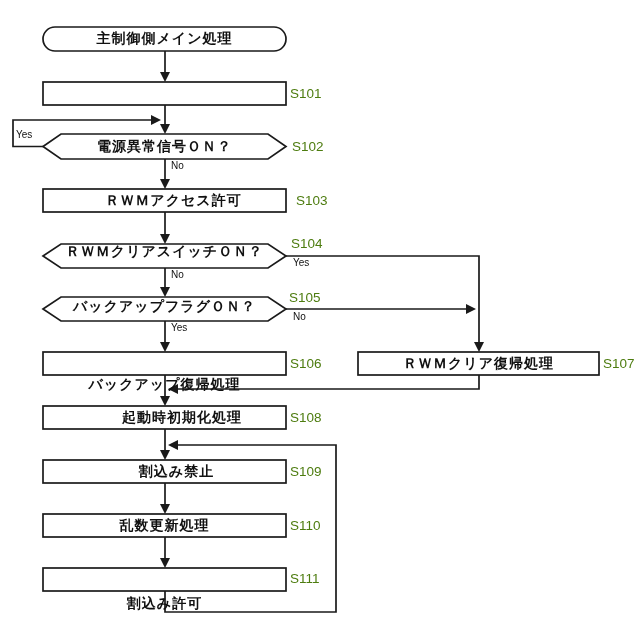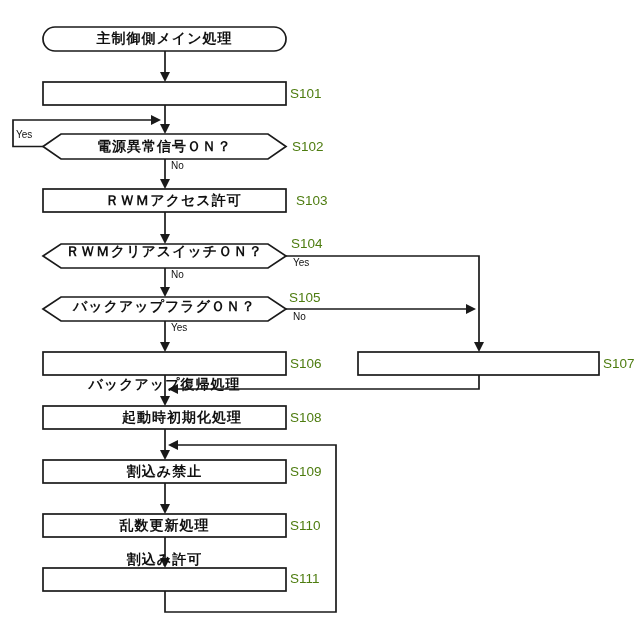--- a/index.html
+++ b/index.html
@@ -107,24 +107,25 @@
       <polygon points="160,558 170,558 165,568"></polygon>
     </g>
   </svg>
 
   <div class="node-label" style="left:43px; top:27px;  width:243px; height:24px;">主制御側メイン処理</div>
   <div class="node-label" style="left:43px; top:134px; width:243px; height:25px;">電源異常信号ＯＮ？</div>
   <div class="node-label" style="left:52px; top:189px; width:243px; height:23px;">ＲＷＭアクセス許可</div>
   <div class="node-label" style="left:43px; top:244px; width:243px; height:16px;">ＲＷＭクリアスイッチＯＮ？</div>
   <div class="node-label" style="left:43px; top:297px; width:243px; height:19px;">バックアップフラグＯＮ？</div>
   <div class="node-label" style="left:43px; top:352px; width:243px; height:23px;margin-top:21px;">バックアップ復帰処理</div>
+  <div class="node-label" style="left:358px; top:352px; width:241px; height:23px;">ＲＷＭクリア復帰処理</div>
   <div class="node-label" style="left:43px; top:406px; width:278px; height:23px;">起動時初期化処理</div>
-  <div class="node-label" style="left:43px; top:460px; width:243px; height:23px;">割込み禁止</div>
+  <div class="node-label" style="left:43px; top:460px; width:243px; height:23px;padding-left:12px;">割込み禁止</div>
   <div class="node-label" style="left:43px; top:514px; width:243px; height:24px;text-align:center;">乱数更新処理</div>
-  <div class="node-label" style="left:43px; top:548px; width:243px; height:23px;">割込み許可</div>
+  <div class="node-label" style="left:43px; top:592px; width:243px; height:23px;">割込み許可</div>
 
   <div class="step-label" style="left:290px; top:86px;">S101</div>
   <div class="step-label" style="left:292px; top:139px;">S102</div>
   <div class="step-label" style="left:296px; top:193px;">S103</div>
   <div class="step-label" style="left:291px; top:236px;">S104</div>
   <div class="step-label" style="left:289px; top:290px;">S105</div>
   <div class="step-label" style="left:290px; top:356px;">S106</div>
   <div class="step-label" style="left:603px; top:356px;">S107</div>
   <div class="step-label" style="left:290px; top:410px;">S108</div>
   <div class="step-label" style="left:290px; top:464px;">S109</div>

